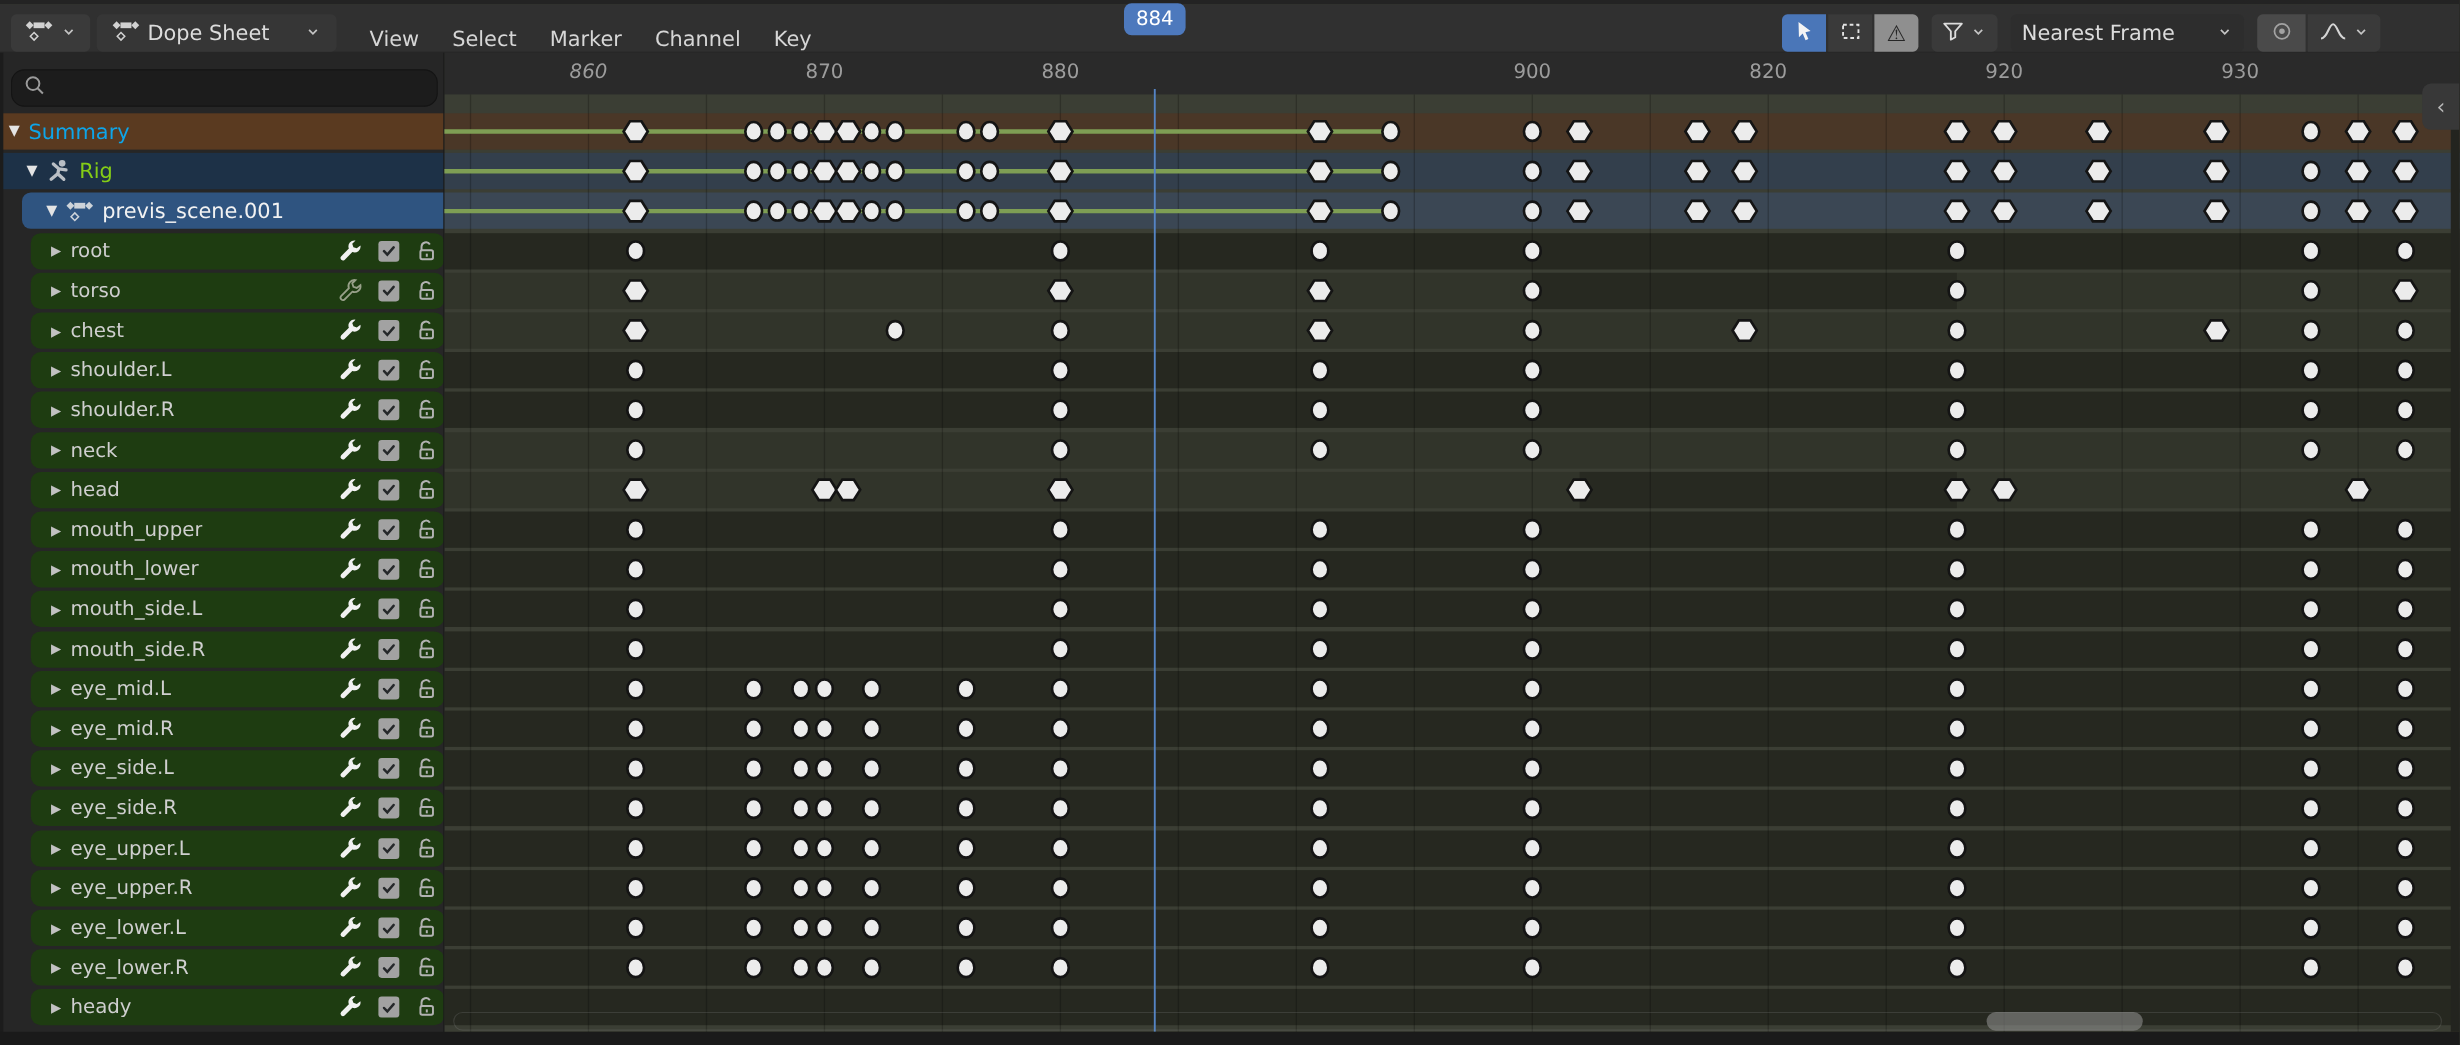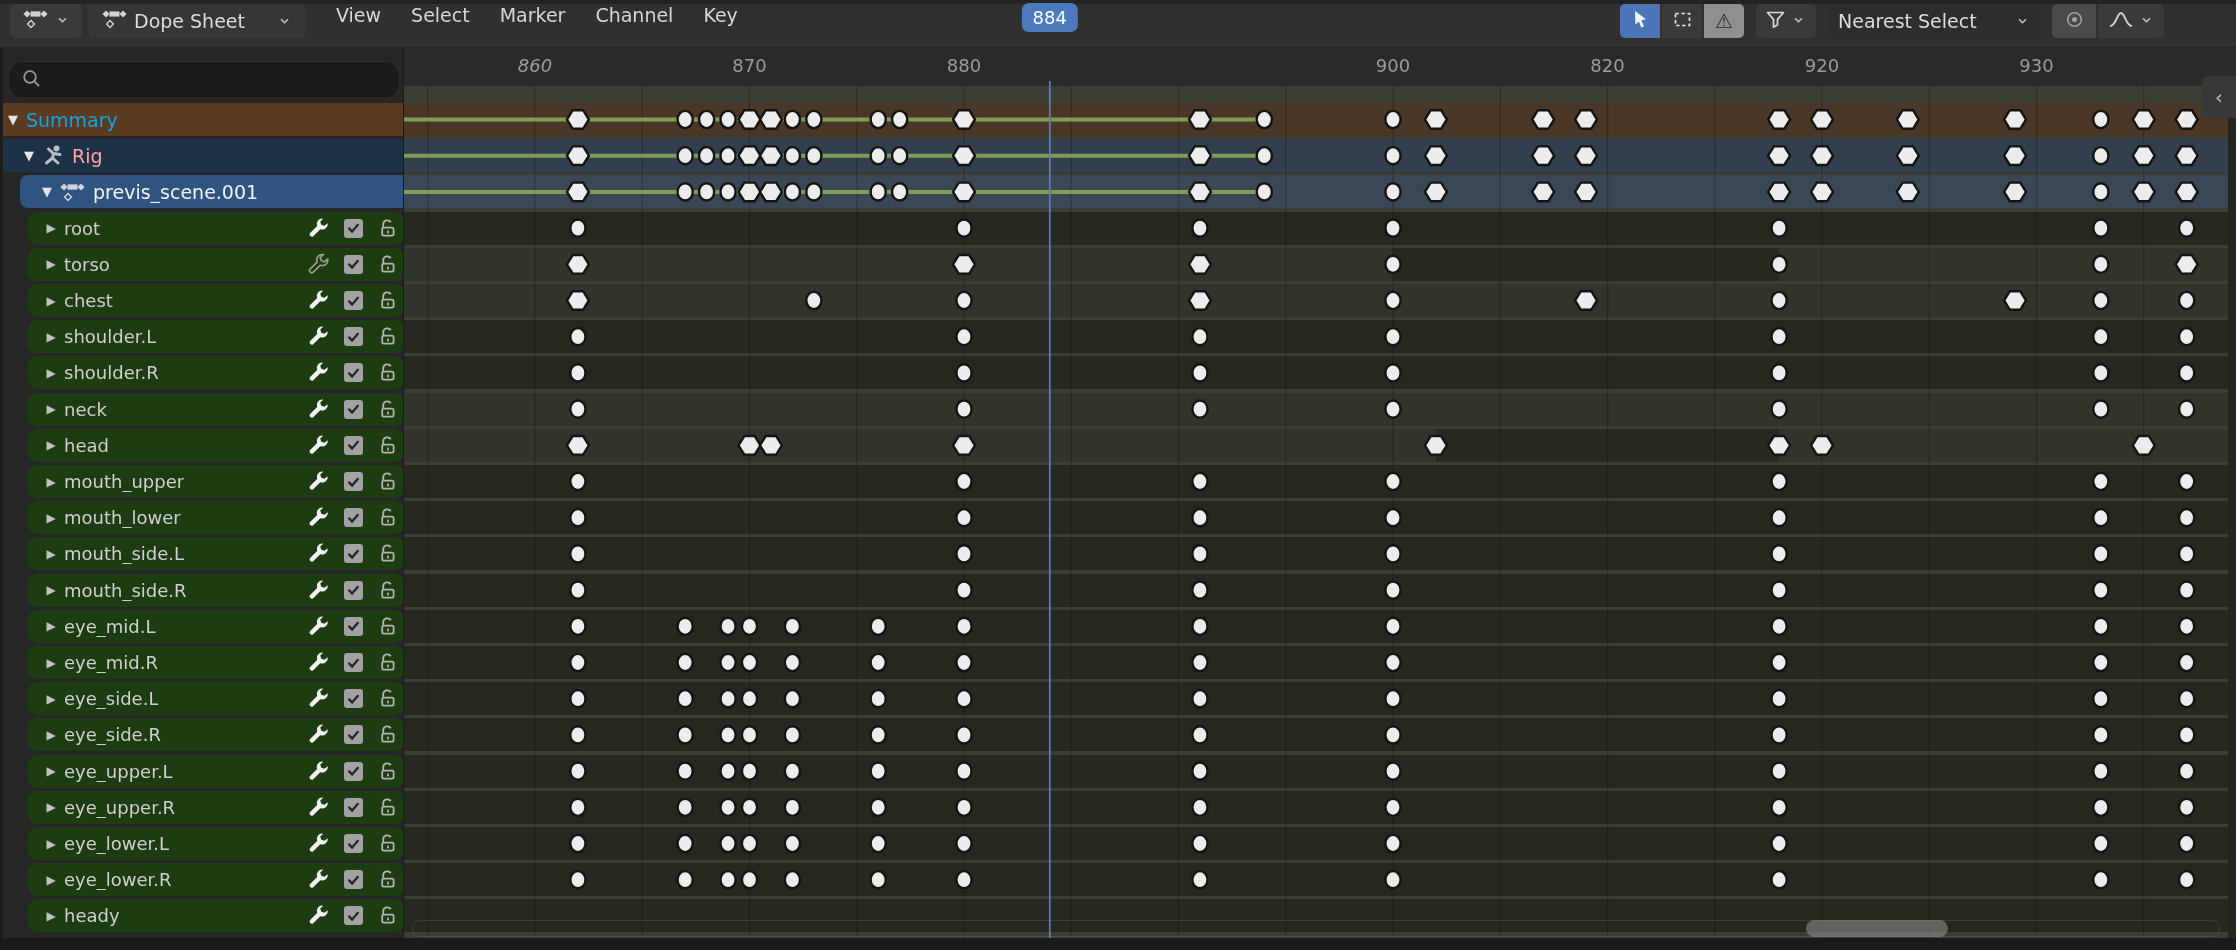--- a/index.html
+++ b/index.html
@@ -2,21 +2,21 @@
 <html><head>
 <meta charset="utf-8">
 <style>
   html,body{margin:0;padding:0;background:#1b1b1b;}
   *{box-sizing:border-box;font-family:"DejaVu Sans",sans-serif;}
   #app{position:relative;width:2236px;height:950px;background:#3b3e34;overflow:hidden;}
 
   
   #topstrip{position:absolute;left:0;top:0;width:2236px;height:4px;background:#232323;}
   #header{position:absolute;left:0;top:4px;width:2236px;height:44px;background:#303030;
-          display:flex;align-items:flex-start;padding-left:10px;border-bottom:1px solid #262626;}
+          display:flex;align-items:flex-end;padding-left:10px;border-bottom:1px solid #262626;}
   .hbtn{height:34px;background:#3a3a3a;border-radius:5px;display:flex;align-items:center;
         gap:6px;padding:0 10px;color:#dcdcdc;}
   #editor-type-btn{width:72px;justify-content:center;}
   #mode-dropdown{margin-left:6px;padding:0 14px;background:#363636;font-size:19px;}
   #menubar{display:flex;gap:30px;margin-left:30px;}
   .menu-item{color:#d6d6d6;font-size:19px;cursor:default;}
   #header-right{margin-left:auto;display:flex;align-items:center;gap:12px;margin-right:72px;}
   .seg{display:flex;gap:2px;}
   .seg .tbtn{width:40px;height:34px;background:#3a3a3a;display:flex;align-items:center;
              justify-content:center;}
@@ -122,21 +122,21 @@
       </div>
       <div class="hbtn">
         <span id="filter-icon-slot"><svg width="19" height="17" viewBox="0 0 19 17">
               <path d="M1.5 1.5h16L11.5 8.4v5.4l-4 2.4V8.4Z" fill="none" stroke="#dcdcdc" stroke-width="1.7" stroke-linejoin="round"></path>
             </svg></span>
         <span class="chev"><svg width="15" height="14" viewBox="0 0 16 16">
               <path d="M4 6l4 4 4-4" stroke="#c4c4c4" stroke-width="1.8" fill="none"></path>
             </svg></span>
       </div>
       <div class="hbtn" id="snap-dropdown">
-        <span>Nearest Select</span>
+        <span>Nearest Frame</span>
         <span class="chev"><svg width="15" height="14" viewBox="0 0 16 16">
               <path d="M4 6l4 4 4-4" stroke="#c4c4c4" stroke-width="1.8" fill="none"></path>
             </svg></span>
       </div>
       <div class="seg">
         <div class="hbtn" id="prop-btn">
           <span id="prop-icon-slot"><svg width="17" height="17" viewBox="0 0 17 17">
                 <circle cx="8.5" cy="8.5" r="6.8" fill="none" stroke="#a2a2a2" stroke-width="1.6"></circle>
                 <circle cx="8.5" cy="8.5" r="2.5" fill="#a2a2a2"></circle>
               </svg></span>
@@ -166,21 +166,21 @@
            <span class="chan-label" style="color:#0ea5e9;font-size:19px;">Summary</span>
         </div>
         <div class="chan-row" style="top: 91.2px; height: 33px; left: 0px; width: 404px; background: rgb(29, 49, 71);">
           <span class="expander exp-down" style="margin-left:16px;">▼</span>
            <span style="display:flex;margin-right:7px;">
             <svg width="23" height="23" viewBox="0 0 23 23">
               <circle cx="14.5" cy="4.5" r="3" fill="#b9bec4"></circle>
               <path d="M6.5 5 L11.5 9.5 L10.5 14 L4.5 19 M11.5 9.5 L18 10.5 M10.5 14 L16 19" stroke="#b9bec4" stroke-width="3" fill="none" stroke-linecap="round"></path>
             </svg>
           </span>
-           <span class="chan-label" style="color:#fca5a5;font-size:19px;">Rig</span>
+           <span class="chan-label" style="color:#84cc16;font-size:19px;">Rig</span>
         </div>
         <div class="chan-row" style="top: 127.4px; height: 33px; left: 20px; width: 384px; background: rgb(47, 84, 128); border-radius: 8px 0px 0px 8px;">
           <span class="expander exp-down" style="margin-left:14px;">▼</span>
            <span style="display:flex;margin-right:7px;">
             <svg width="26" height="22" viewBox="0 0 26 22">
               <polygon points="0.3999999999999999,6 4,2.4 7.6,6 4,9.6" fill="#cdd3d9" stroke="none" stroke-width="1.4"></polygon>
               <rect x="7.5" y="3.4" width="10" height="5.2" fill="#cdd3d9"></rect>
               <polygon points="17.4,6 21,2.4 24.6,6 21,9.6" fill="#cdd3d9" stroke="none" stroke-width="1.4"></polygon>
               <polygon points="4.6,16 8,12.6 11.4,16 8,19.4" fill="none" stroke="#cdd3d9" stroke-width="1.4"></polygon>
             </svg>

